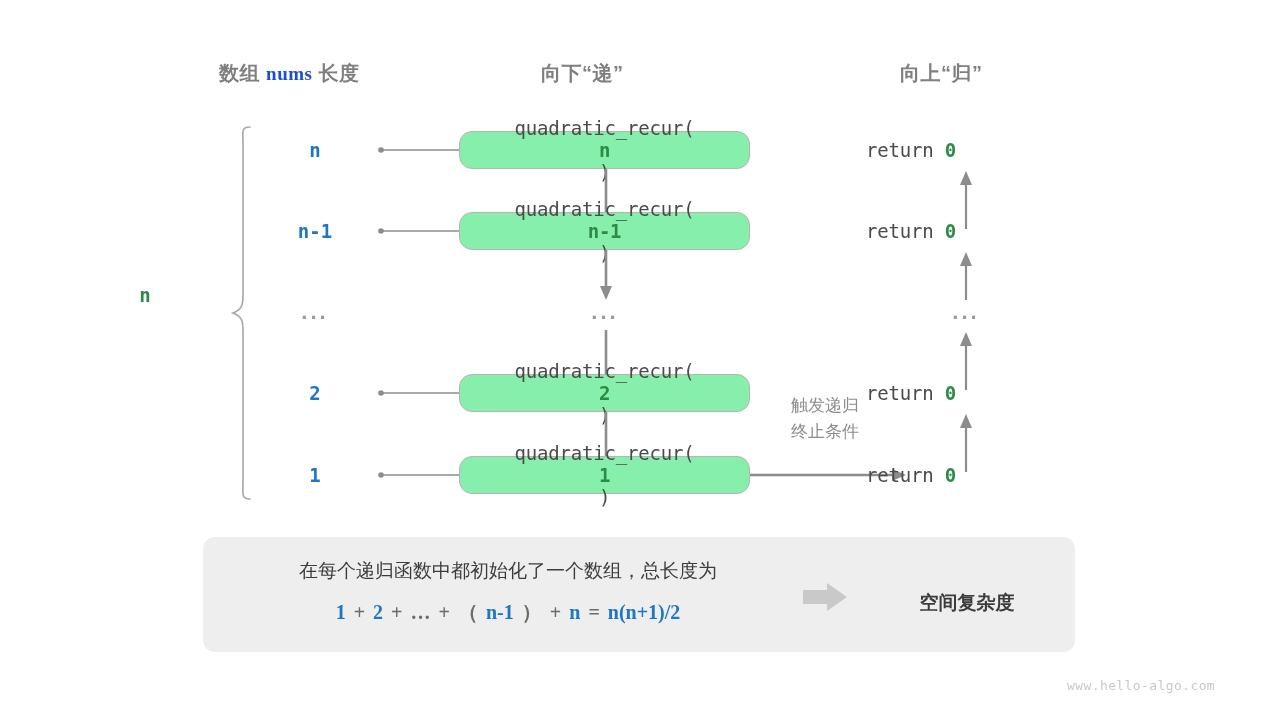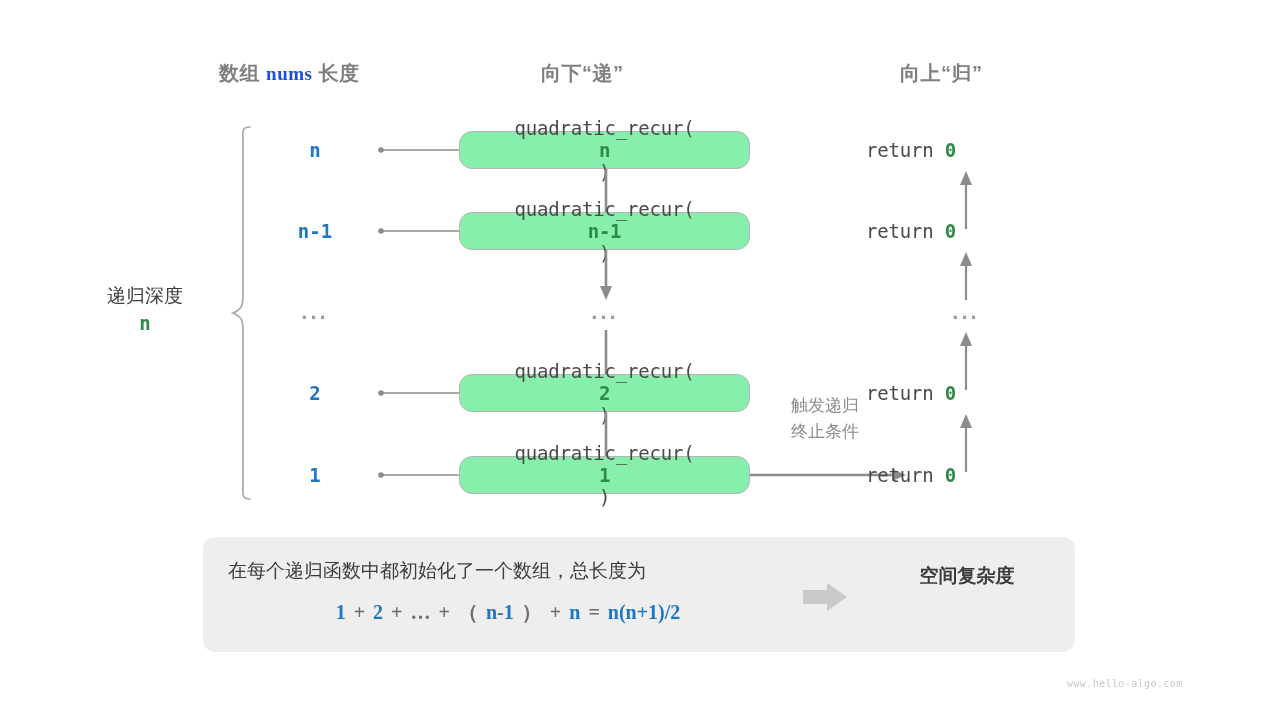--- a/index.html
+++ b/index.html
@@ -127,52 +127,53 @@
   
   .summary {
     position: absolute;
     background: #eeeeee;
     border-radius: 12px;
   }
   .summary-text {
     font-size: 19px;
     color: #3c3c3c;
     white-space: nowrap;
-    text-align: left;
+    text-align: center;
   }
   .formula {
     font-size: 20px;
     font-weight: bold;
     white-space: nowrap;
     text-align: center;
     color: #5a5a5a;
     font-family: Liberation Serif, serif;
   }
   .formula .b { color: #1f77c4; }
   .formula .op { color: #6b6b6b; font-weight: bold; }
   .res-title {
     font-size: 19px;
     font-weight: bold;
     color: #3c3c3c;
     white-space: nowrap;
     text-align: center;
+    margin-top: 27px;
   }
   .res-value {
     font-size: 20px;
     font-weight: bold;
     color: #ee5b15;
     white-space: nowrap;
     text-align: center;
   }
   .res-value sup { font-size: 0.68em; }
 
   
   .watermark {
     font-family: "DejaVu Sans Mono", "Liberation Mono", monospace;
-    font-size: 10px;
+    font-size: 13px;
     color: #c8c8c8;
     white-space: nowrap;
     letter-spacing: 0.4px;
   }
 </style>
 </head>
 <body>
 
 <div class="stage">
 
@@ -180,21 +181,20 @@
     <span>数组</span>
     <span class="mono-blue">nums</span>
     <span>长度</span>
   </div>
 
   <div class="abs col-head" style="left:541px; top:60px;">向下“递”</div>
 
   <div class="abs col-head" style="left:900px; top:60px;">向上“归”</div>
 
   <div class="abs depth-label" style="left:60px; top:282px; width:170px;">
-    <div>递归深度</div>
     <div class="mono-green">n</div>
   </div>
 
   <svg class="brace-svg" style="left:228px; top:124px;" width="28" height="378" viewBox="0 0 28 378">
     <path d="M22 3 C 13 3, 15 8, 15 18
              L 15 172 C 15 182, 13 186, 5 189
              C 13 192, 15 196, 15 206
              L 15 360 C 15 370, 13 375, 22 375" fill="none" stroke="#a9a9a9" stroke-width="1.7" stroke-linecap="round"></path>
   </svg>
 

